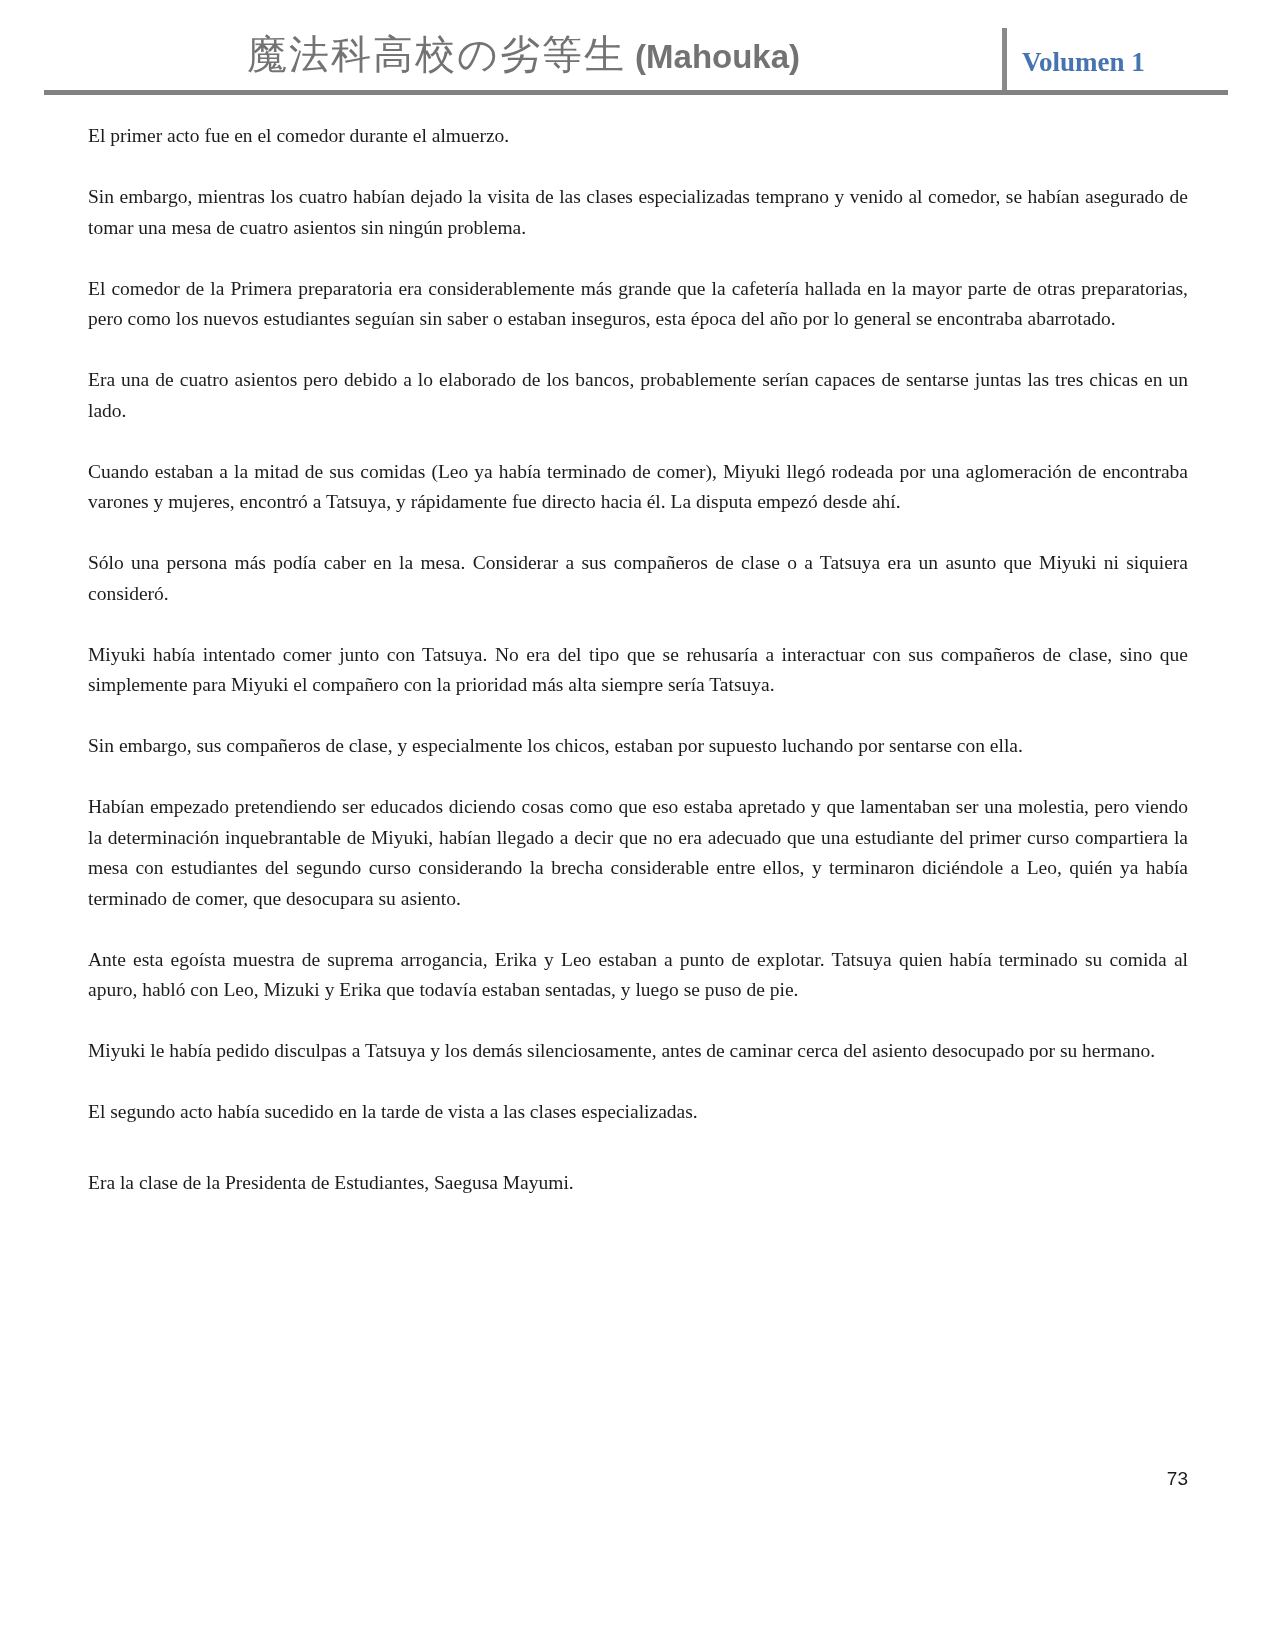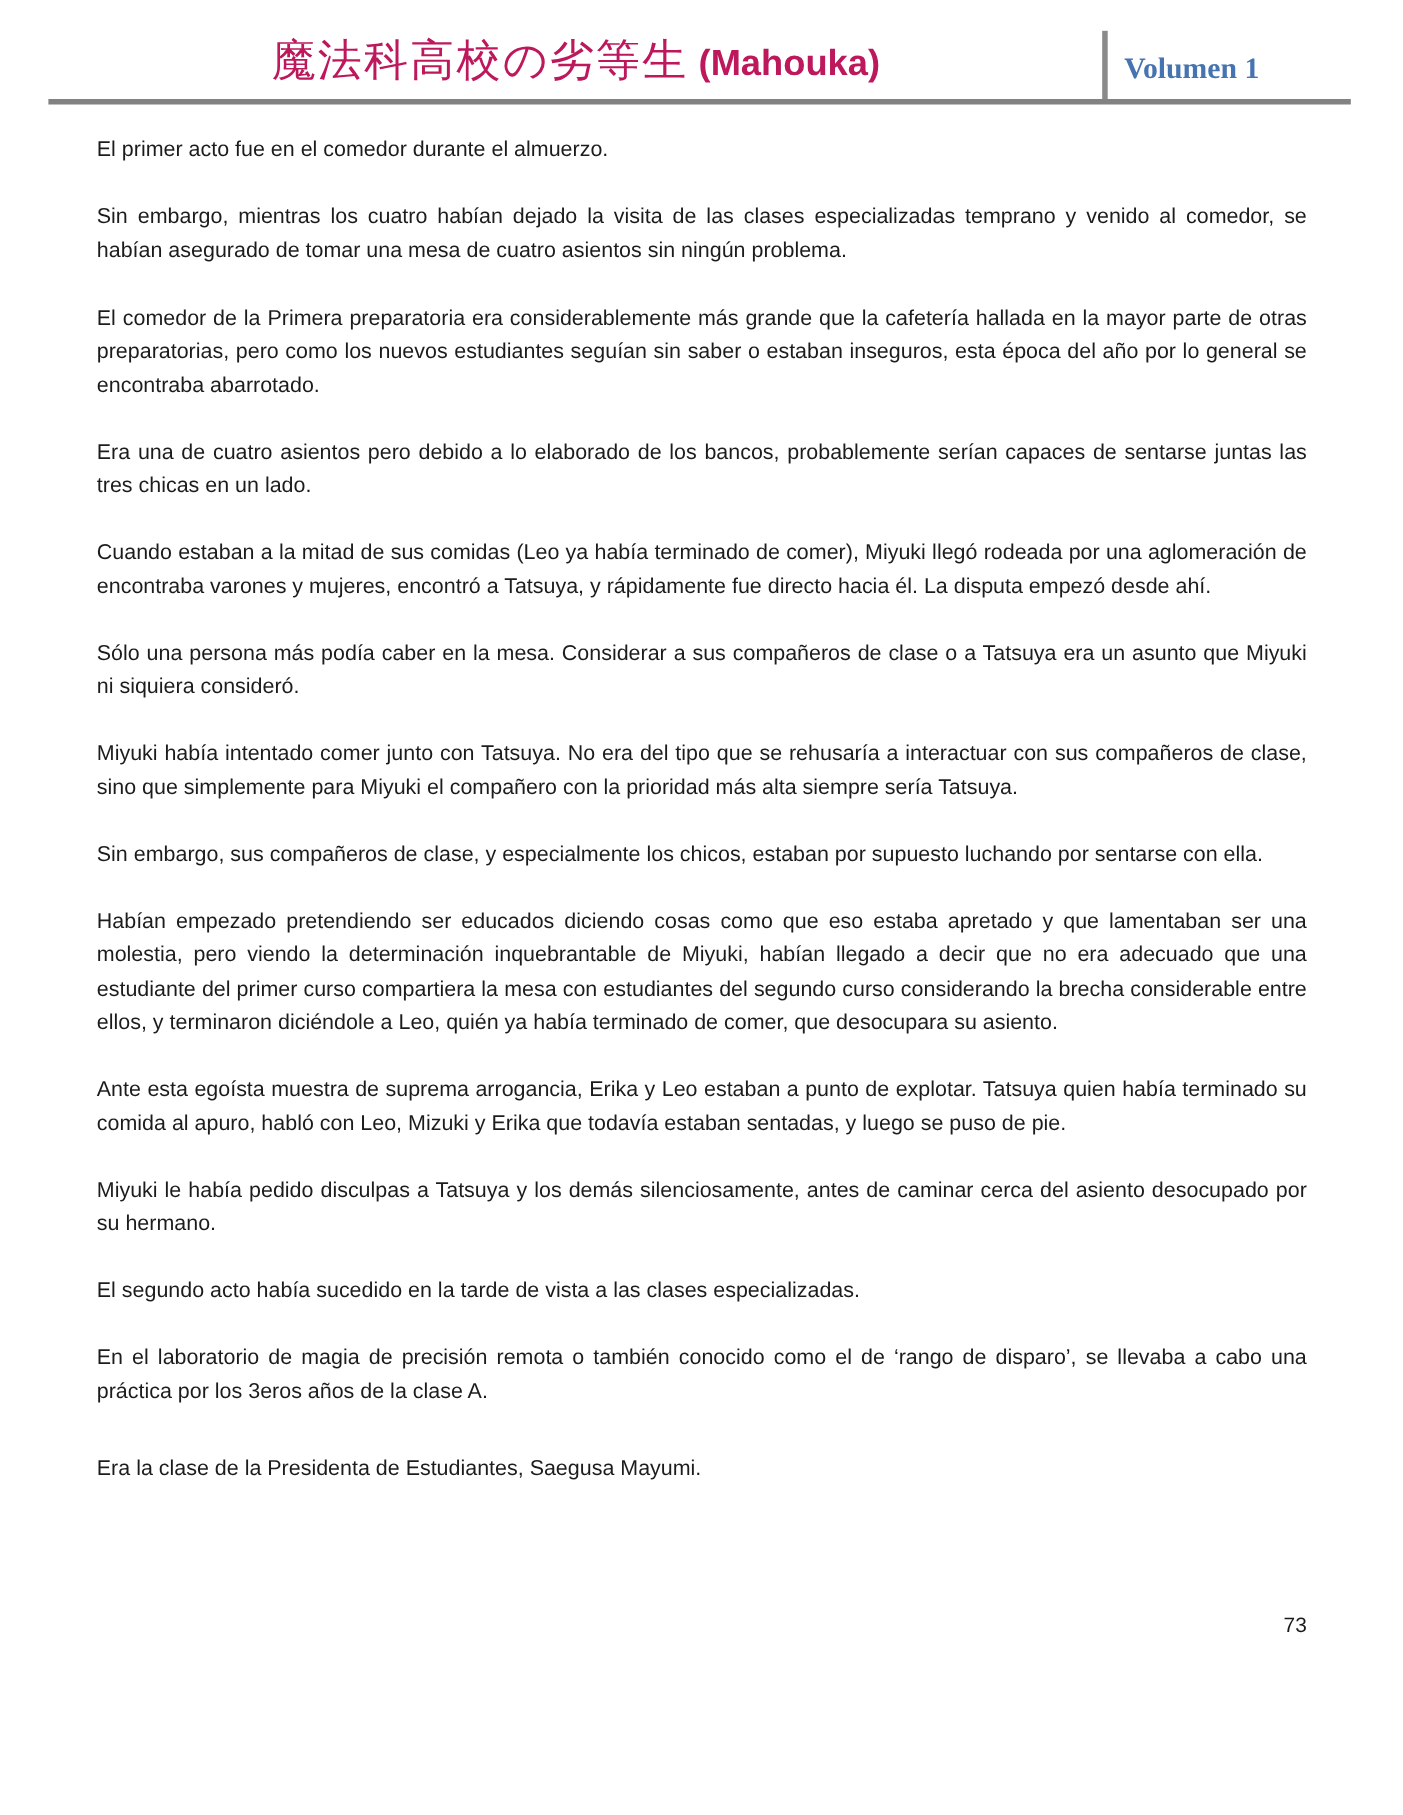--- a/index.html
+++ b/index.html
@@ -20,21 +20,21 @@
     position: relative;
     height: 90px;
     width: 100%;
   }
   .header-title {
     position: absolute;
     left: 44px;
     right: 272px;
     bottom: 8px;
     text-align: center;
-    color: #be185d;
+    color: #737373;
     white-space: nowrap;
   }
   .title-jp {
     font-family: "Liberation Serif", "DejaVu Serif", serif;
     font-size: 40px;
     font-weight: 500;
     letter-spacing: 2px;
   }
   .title-romaji {
     font-family: "Liberation Sans", sans-serif;
@@ -74,20 +74,21 @@
     top: 121px;
     left: 88px;
     width: 1100px;
     color: #1c1c1c;
     font-size: 19.5px;
     line-height: 30.5px;
     text-align: justify;
   }
   .content p {
     margin-bottom: 30.5px;
+    font-family: Liberation Serif, serif;
   }
   .content p:last-child { margin-bottom: 0; margin-top: 40px; }
 
   
   .page-number {
     position: absolute;
     top: 1468px;
     right: 87px;
     font-size: 19px;
     color: #1a1a1a;
@@ -113,19 +114,18 @@
     <p>El comedor de la Primera preparatoria era considerablemente más grande que la cafetería hallada en la mayor parte de otras preparatorias, pero como los nuevos estudiantes seguían sin saber o estaban inseguros, esta época del año por lo general se encontraba abarrotado.</p>
     <p>Era una de cuatro asientos pero debido a lo elaborado de los bancos, probablemente serían capaces de sentarse juntas las tres chicas en un lado.</p>
     <p>Cuando estaban a la mitad de sus comidas (Leo ya había terminado de comer), Miyuki llegó rodeada por una aglomeración de encontraba varones y mujeres, encontró a Tatsuya, y rápidamente fue directo hacia él. La disputa empezó desde ahí.</p>
     <p>Sólo una persona más podía caber en la mesa. Considerar a sus compañeros de clase o a Tatsuya era un asunto que Miyuki ni siquiera consideró.</p>
     <p>Miyuki había intentado comer junto con Tatsuya. No era del tipo que se rehusaría a interactuar con sus compañeros de clase, sino que simplemente para Miyuki el compañero con la prioridad más alta siempre sería Tatsuya.</p>
     <p>Sin embargo, sus compañeros de clase, y especialmente los chicos, estaban por supuesto luchando por sentarse con ella.</p>
     <p>Habían empezado pretendiendo ser educados diciendo cosas como que eso estaba apretado y que lamentaban ser una molestia, pero viendo la determinación inquebrantable de Miyuki, habían llegado a decir que no era adecuado que una estudiante del primer curso compartiera la mesa con estudiantes del segundo curso considerando la brecha considerable entre ellos, y terminaron diciéndole a Leo, quién ya había terminado de comer, que desocupara su asiento.</p>
     <p>Ante esta egoísta muestra de suprema arrogancia, Erika y Leo estaban a punto de explotar. Tatsuya quien había terminado su comida al apuro, habló con Leo, Mizuki y Erika que todavía estaban sentadas, y luego se puso de pie.</p>
     <p>Miyuki le había pedido disculpas a Tatsuya y los demás silenciosamente, antes de caminar cerca del asiento desocupado por su hermano.</p>
     <p>El segundo acto había sucedido en la tarde de vista a las clases especializadas.</p>
-    <p>En el laboratorio de magia de precisión remota o también conocido como el de ‘rango de disparo’, se llevaba a cabo una práctica por los 3eros años de la clase A.</p>
     <p>Era la clase de la Presidenta de Estudiantes, Saegusa Mayumi.</p>
   </div>
 
   <div class="page-number">73</div>
 
 </div>
 
 </body></html>

